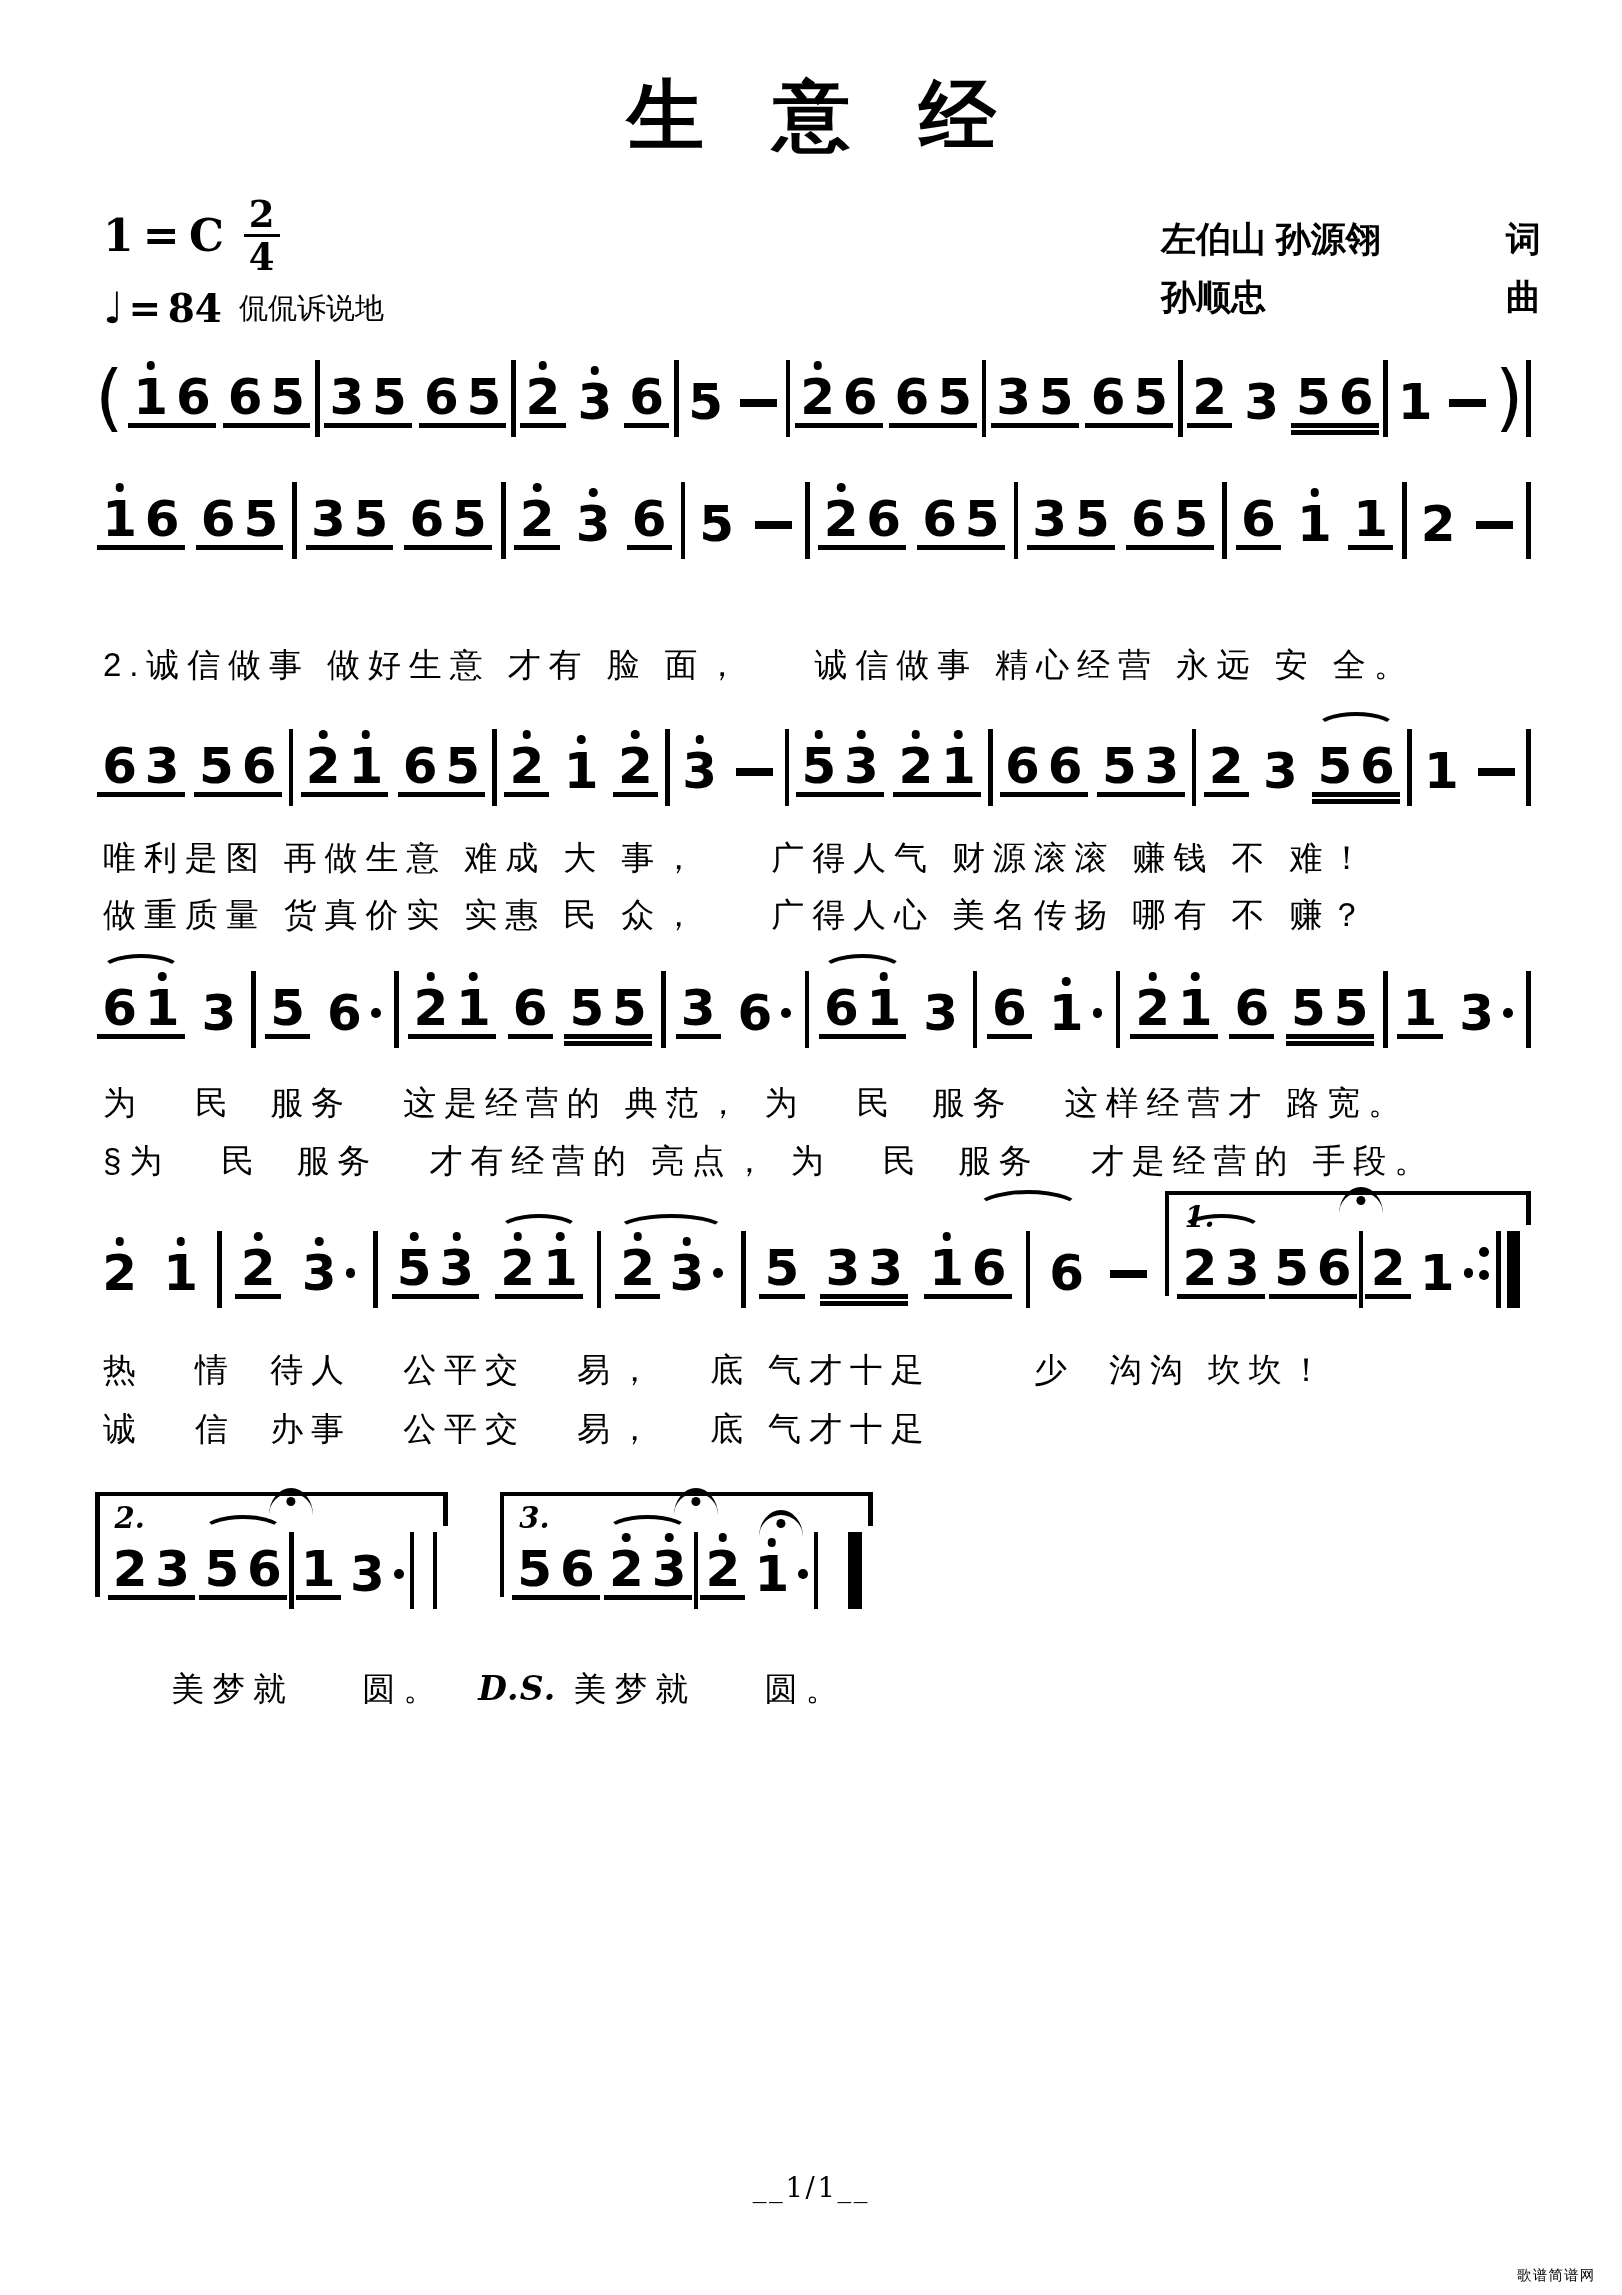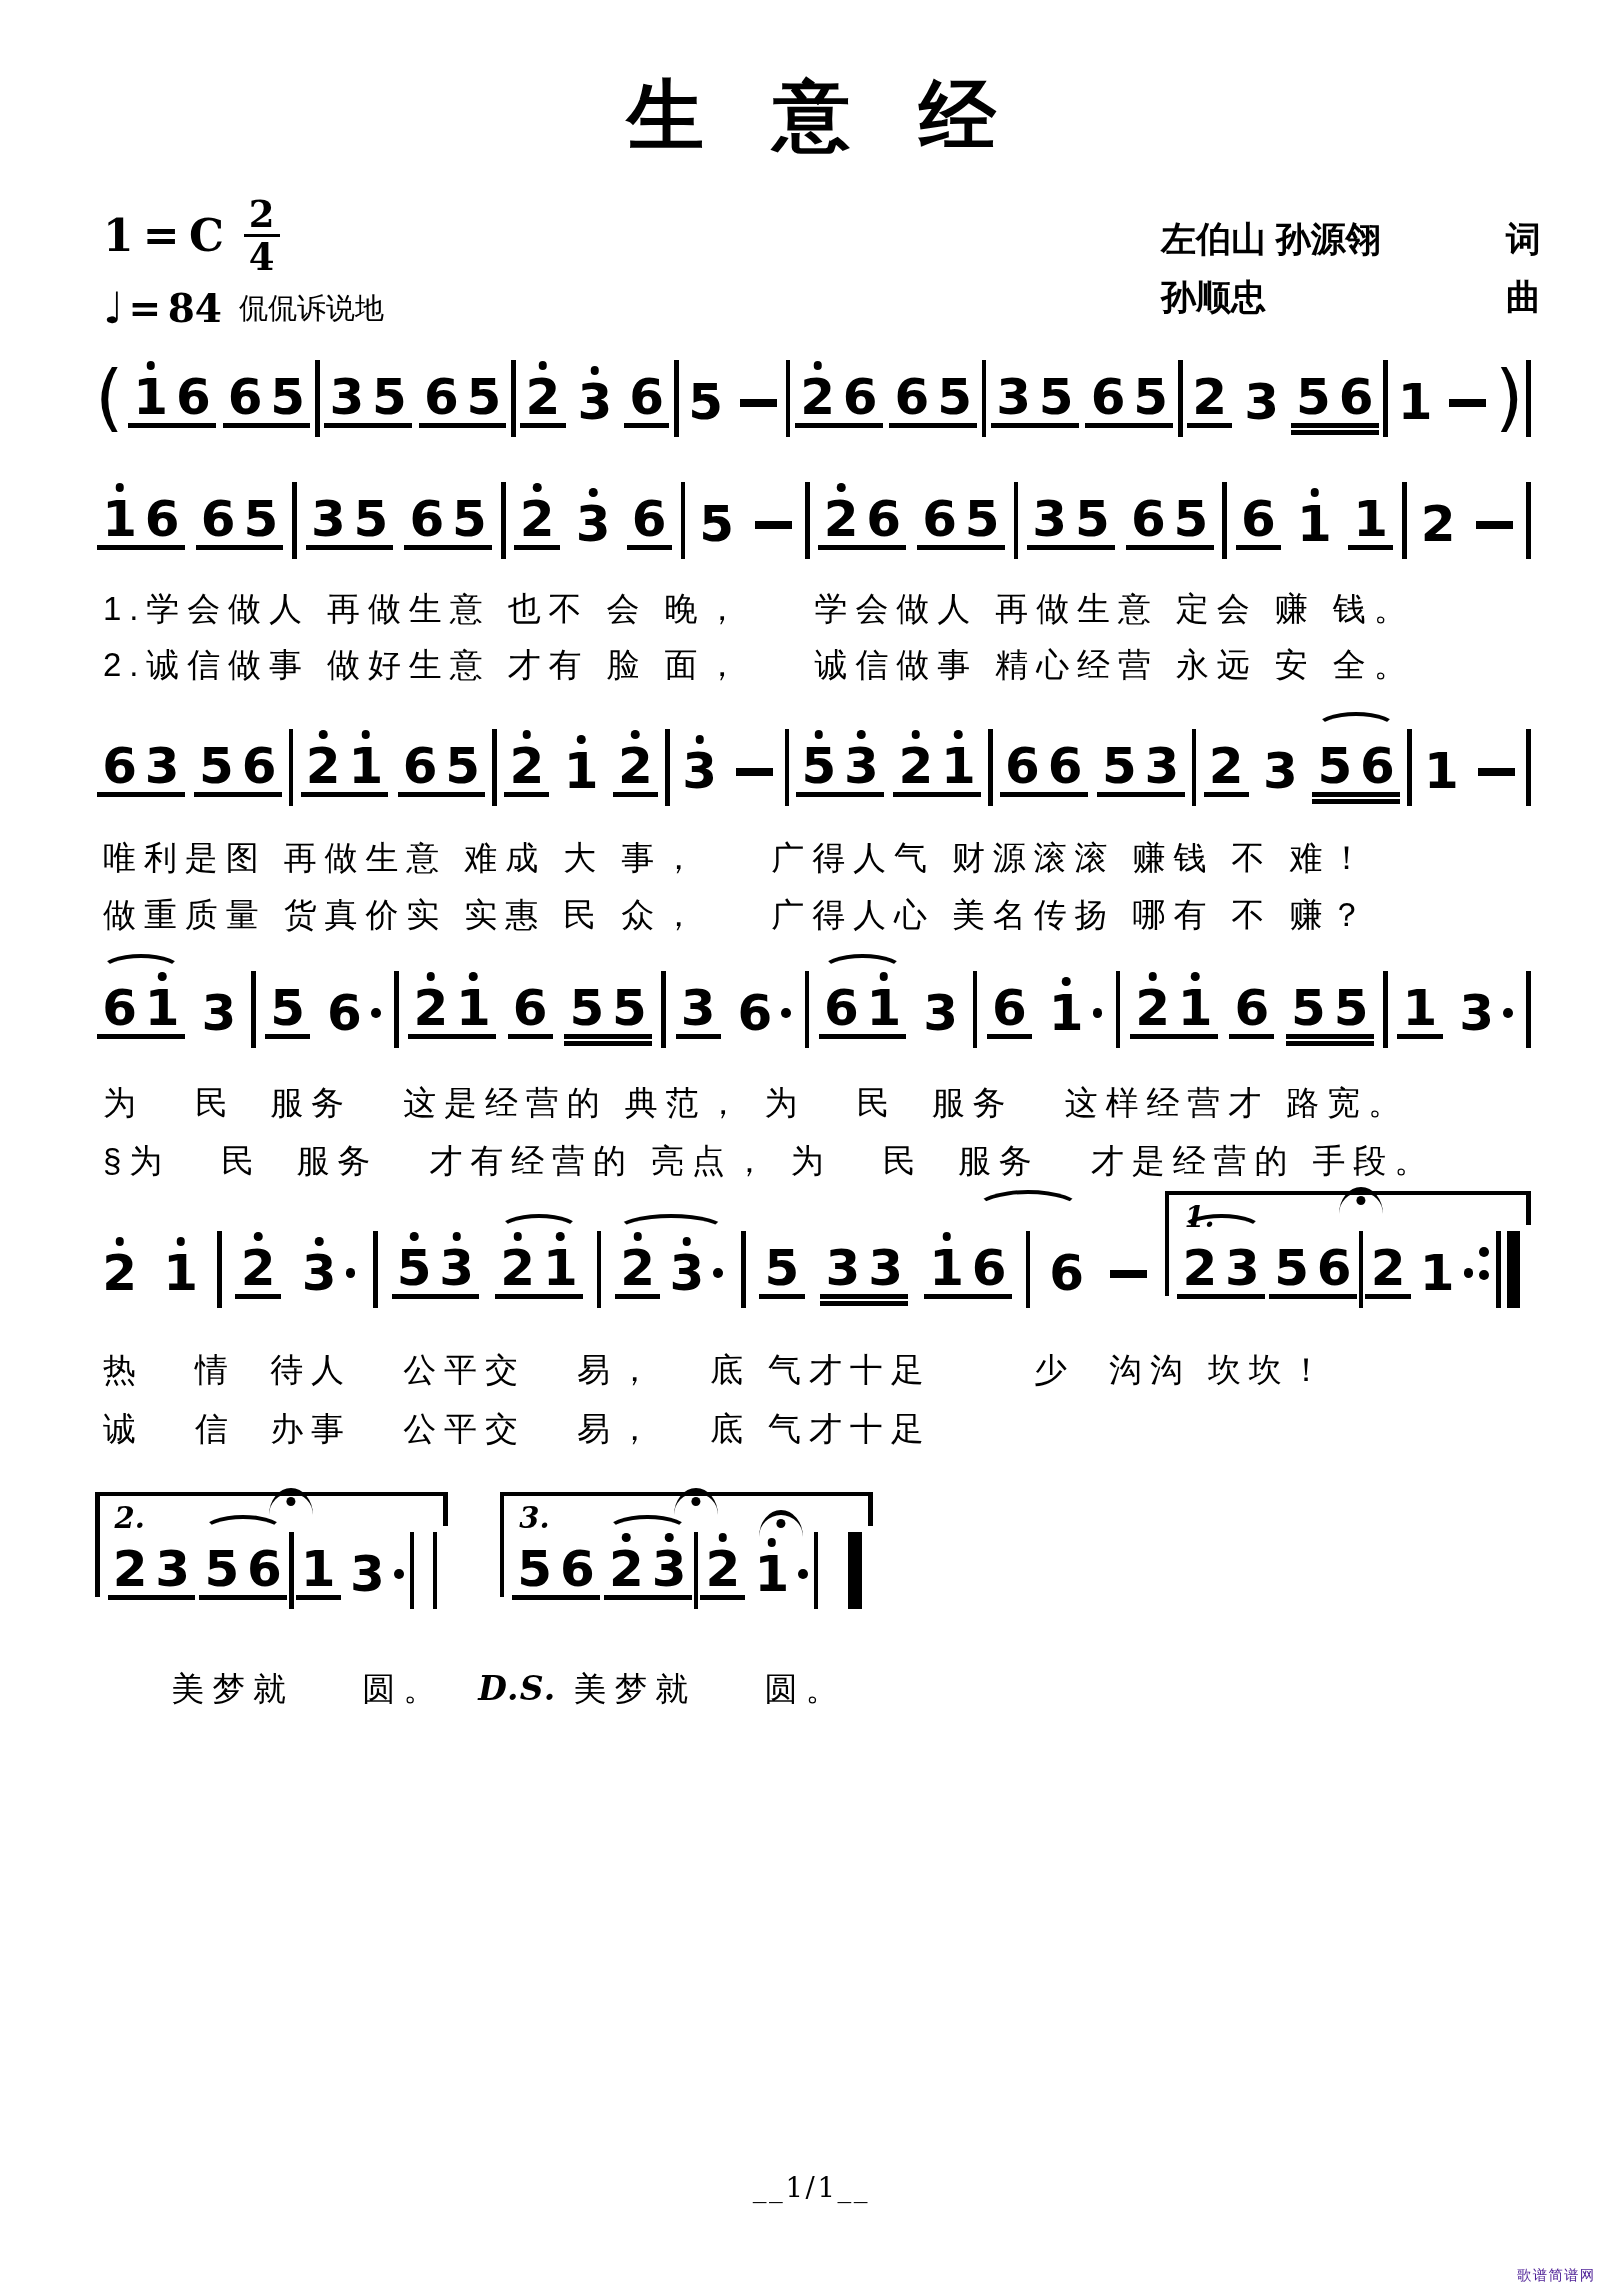--- a/index.html
+++ b/index.html
@@ -78,21 +78,21 @@
   #ly1a{top:592px} #ly1b{top:648px}
   #ly2a{top:841px} #ly2b{top:898px}
   #ly3a{top:1086px} #ly3b{top:1144px}
   #ly4a{top:1353px} #ly4b{top:1412px}
   #ly5{top:1639px}
   .ds{font-family:"DejaVu Serif",serif;font-style:italic;font-weight:bold;letter-spacing:1.3px;margin-top:37px;}
 
   
   .footer{position:absolute;top:2171px;left:0;width:100%;text-align:center;
           font-family:"DejaVu Serif",serif;font-size:27.5px;letter-spacing:2.6px;}
-  .watermark{position:absolute;right:27.5px;bottom:10.5px;font-size:14.4px;color:#4c1d95;letter-spacing:1.3px;}
+  .watermark{position:absolute;right:27.5px;bottom:10.5px;font-size:14.4px;color:#000000;letter-spacing:1.3px;}
 </style>
 </head>
 <body>
 
 <div class="page">
 
   <div class="title">生意经</div>
 
   <div class="keyblock">
     <span class="kpart">1</span>
@@ -254,21 +254,20 @@
       <span class="grp u1">
         <span class="note">1</span>
       </span>
       <span class="bar"></span>
       <span class="grp">
         <span class="note">2</span>
       </span>
       <span class="dash"></span>
       <span class="bar"></span>
     </div>
-  <div class="lyric" id="ly1a">1.学会做人 再做生意 也不 会 晚，    学会做人 再做生意 定会 赚 钱。</div>
   <div class="lyric" id="ly1b">2.诚信做事 做好生意 才有 脸 面，    诚信做事 精心经营 永远 安 全。</div>
   <div class="system" id="s3">
       <span class="grp u1">
         <span class="note">6</span>
         <span class="note">3</span>
       </span>
       <span class="grp u1">
         <span class="note">5</span>
         <span class="note">6</span>
       </span>

